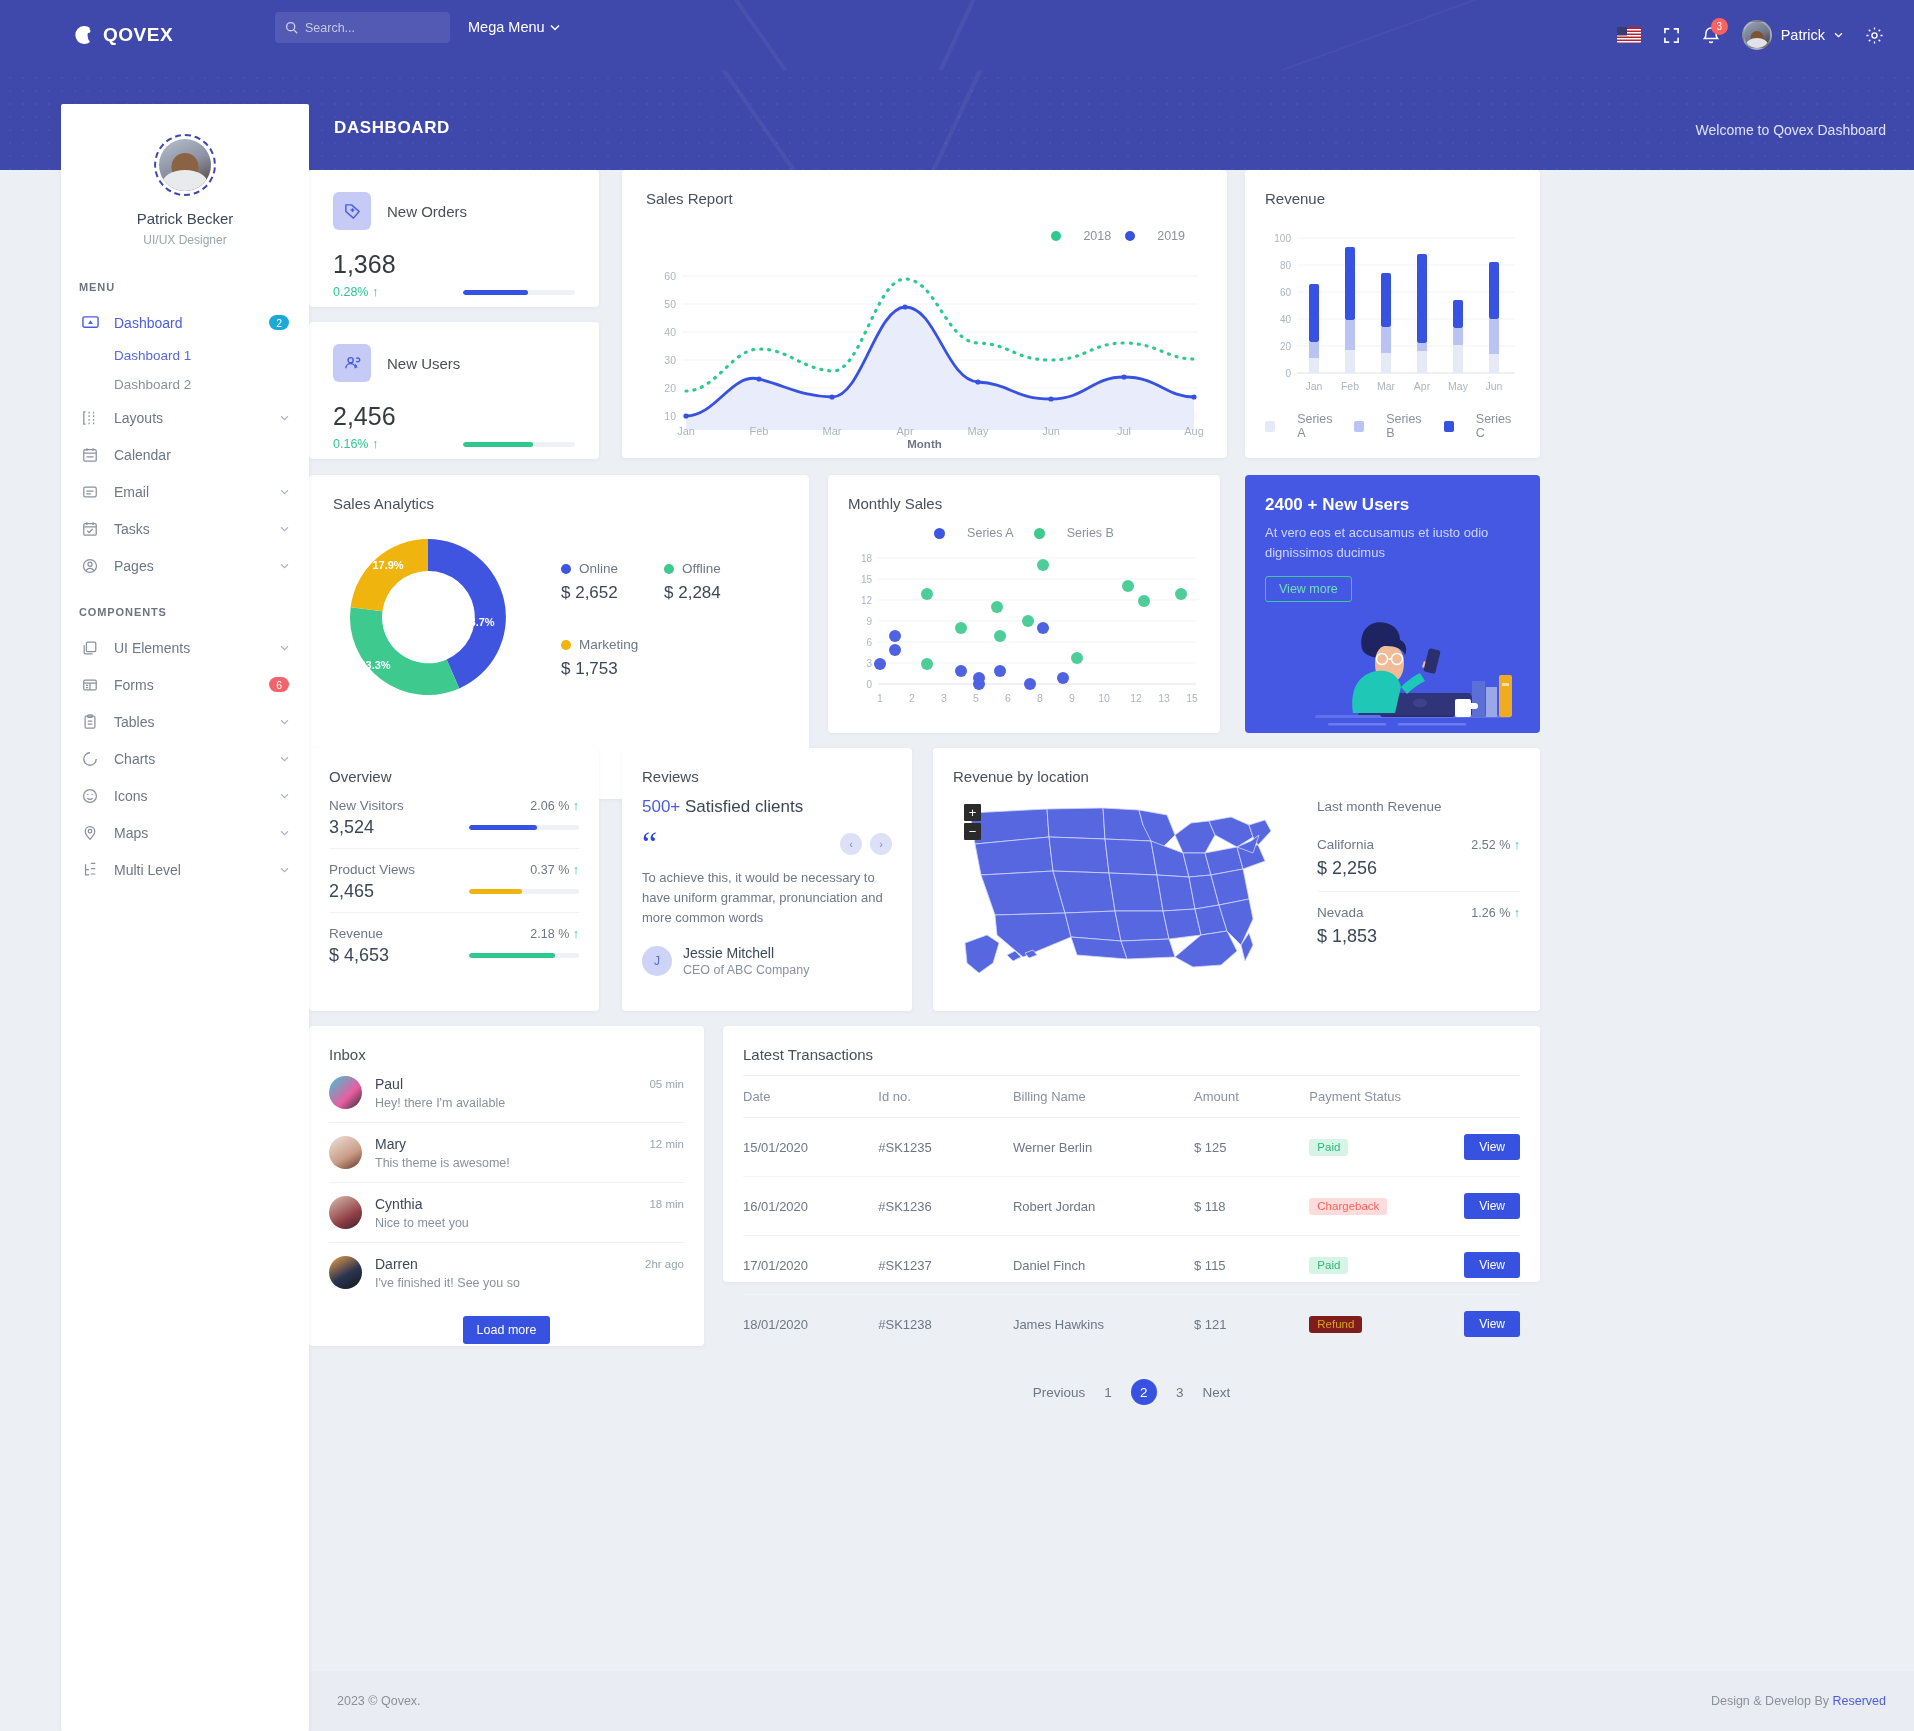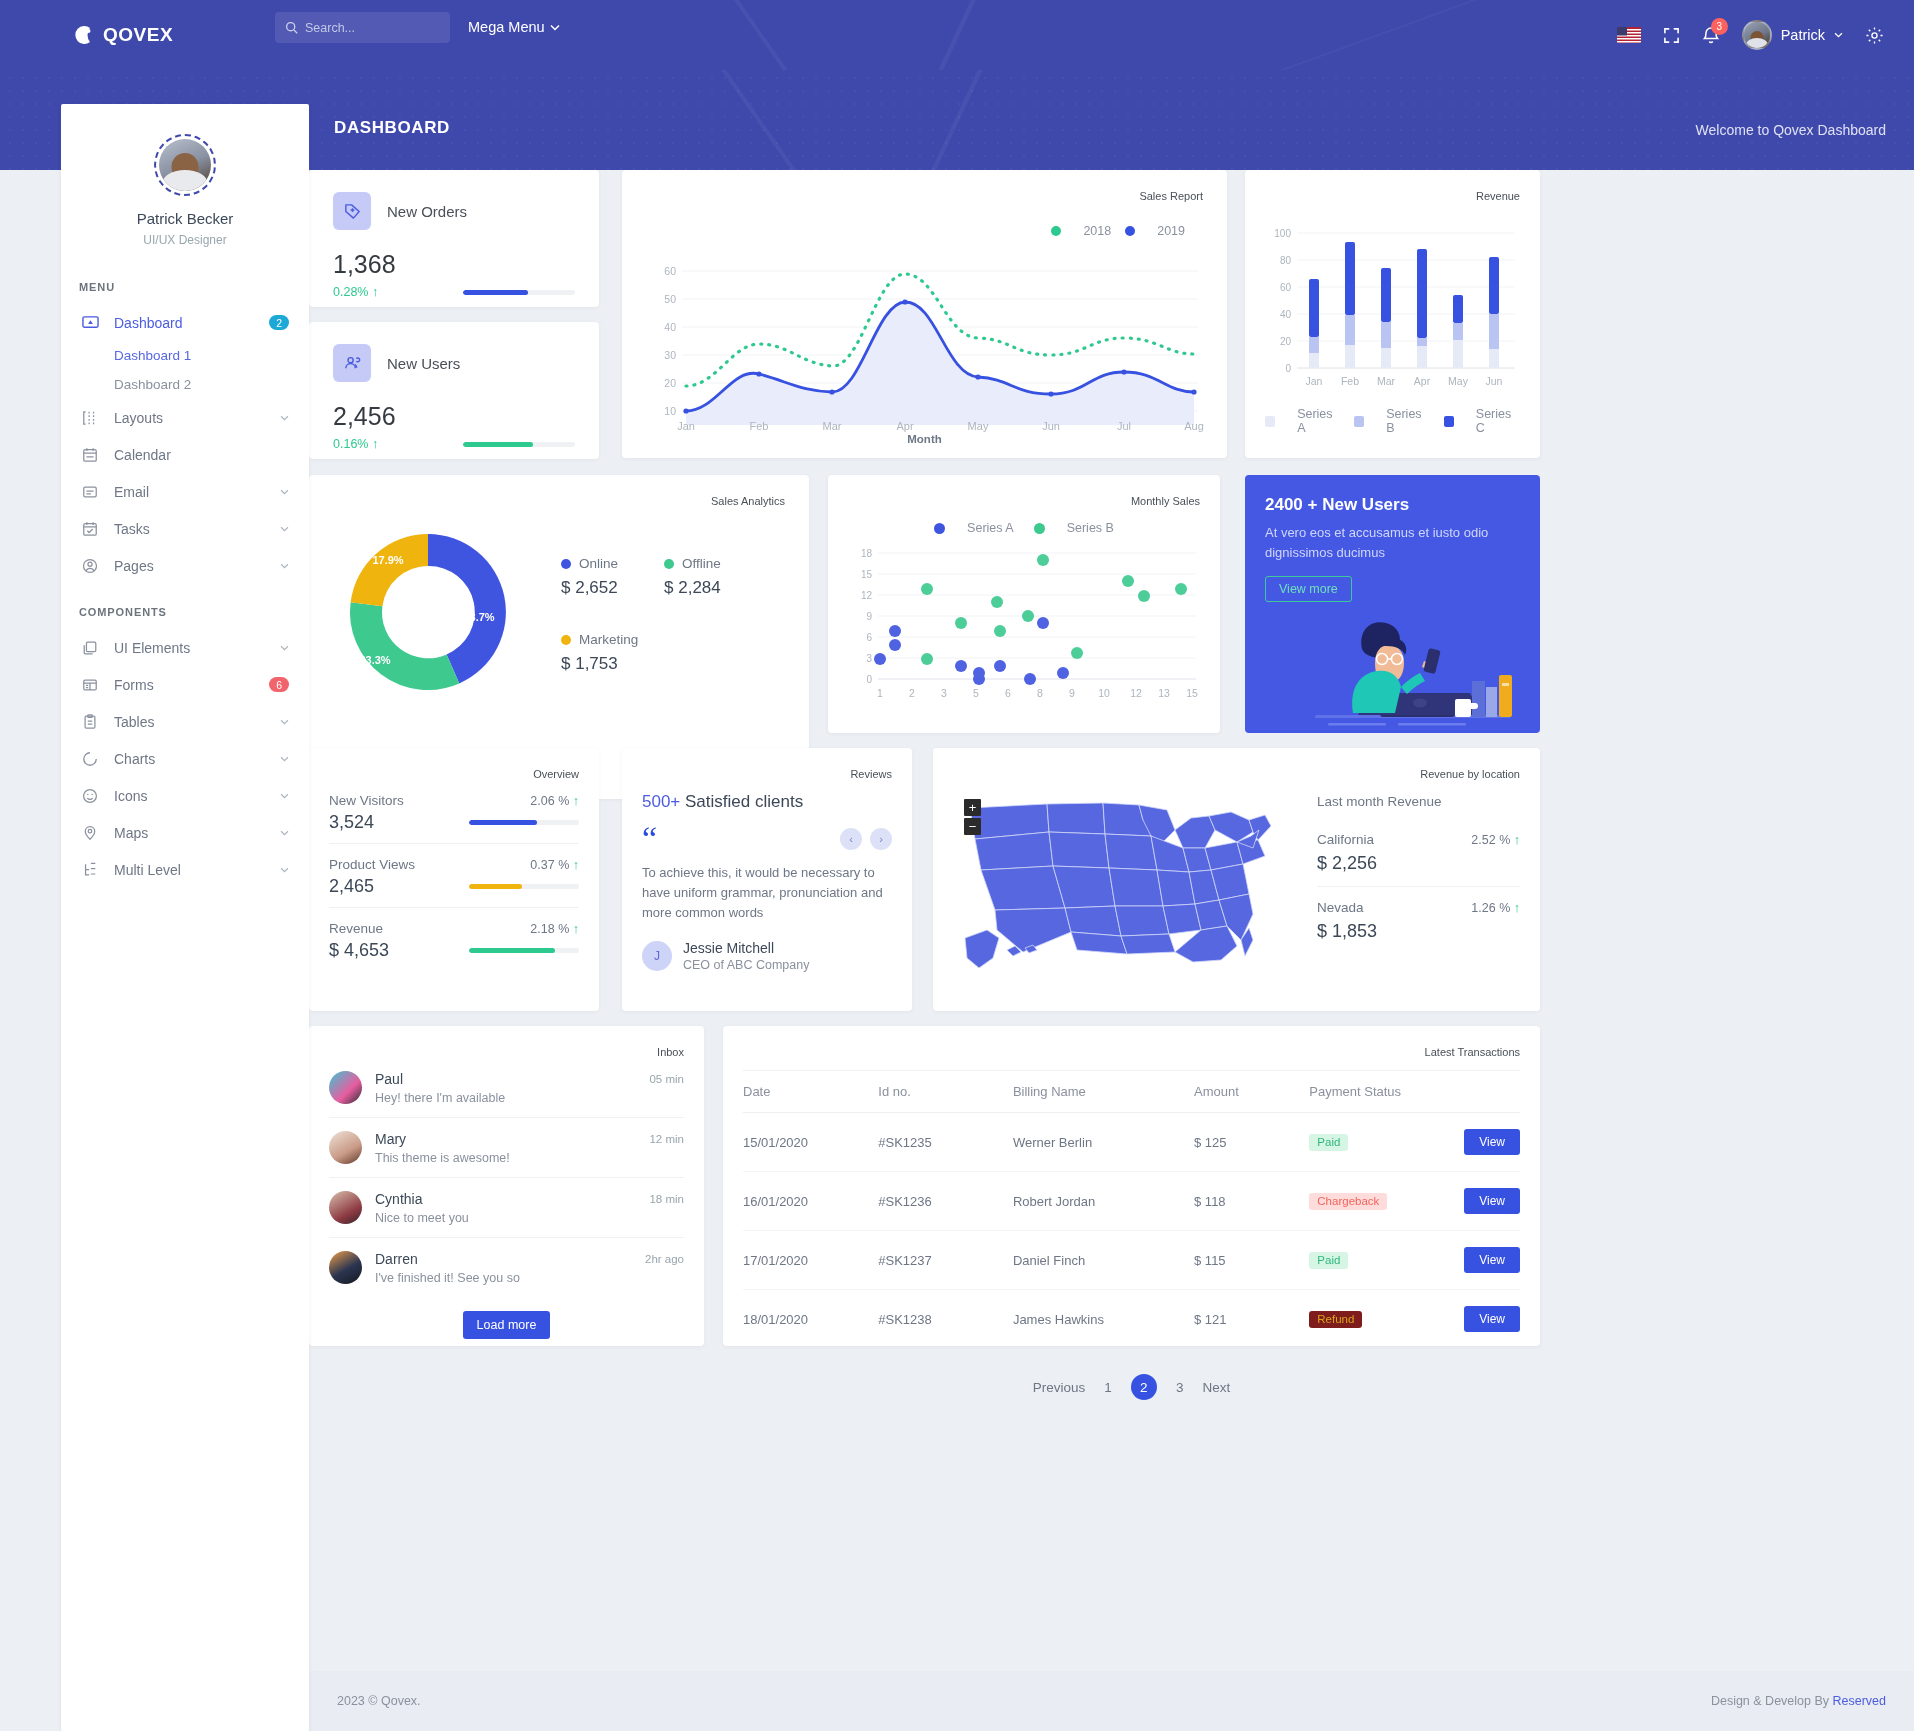--- a/index.html
+++ b/index.html
@@ -177,21 +177,21 @@
   }
   .sub-item.active { color: #5668e2; }
 
   
   .content { position: absolute; left: 309px; top: 170px; width: 1605px; }
 
   .card {
     background: #fff; border-radius: 4px;
     box-shadow: 0 1px 4px rgba(60,72,88,.055);
   }
-  .card-title { font-size: 11px; color: #495057; font-weight: normal; text-align: right; }
+  .card-title { font-size: 15px; color: #495057; font-weight: normal; }
   .stat-card {
     position: absolute; width: 290px; height: 137px; padding: 22px 24px;
   }
   .stat-head { display: flex; align-items: center; gap: 16px; }
   .stat-ico {
     width: 38px; height: 38px; border-radius: 6px; background: #c5cbf6;
     display: flex; align-items: center; justify-content: center;
     color: #4b5ce0; flex-shrink: 0;
   }
   .stat-label { font-size: 15px; color: #495057; }
@@ -267,21 +267,21 @@
     display: flex; align-items: center; justify-content: center;
   }
   .rv-an { font-size: 14px; color: #3c4858; }
   .rv-ar { font-size: 12.5px; color: #8a919e; margin-top: 2px; }
 
   .loc-row { padding: 13px 0 6px; }
   .loc-row + .loc-row { border-top: 1px solid #f0f1f4; margin-top: 6px; }
 
   
   .inbox-card { position: absolute; left: 0; top: 856px; width: 395px; height: 320px; padding: 20px 20px; }
-  .trans-card { position: absolute; left: 414px; top: 856px; width: 817px; height: 320px; padding: 20px 20px; }
+  .trans-card { position: absolute; left: 414px; top: 856px; width: 817px; height: 256px; padding: 20px 20px; }
 
   .inbox-item { display: flex; align-items: flex-start; padding: 13px 0 12px; gap: 13px; cursor: pointer; }
   .inbox-item + .inbox-item { border-top: 1px solid #f0f1f4; }
   .ib-av { width: 33px; height: 33px; border-radius: 50%; flex-shrink: 0; overflow: hidden; position: relative; }
   .ib-name { font-size: 14px; color: #3c4858; }
   .ib-msg { font-size: 12.5px; color: #8a919e; margin-top: 4px; }
   .ib-time { font-size: 11.5px; color: #98a6ad; margin-left: auto; padding-top: 2px; }
   .btn-primary {
     background: #3751e0; color: #fff; border: none; border-radius: 3px;
     font-size: 12.5px; padding: 7px 14px; cursor: pointer;

